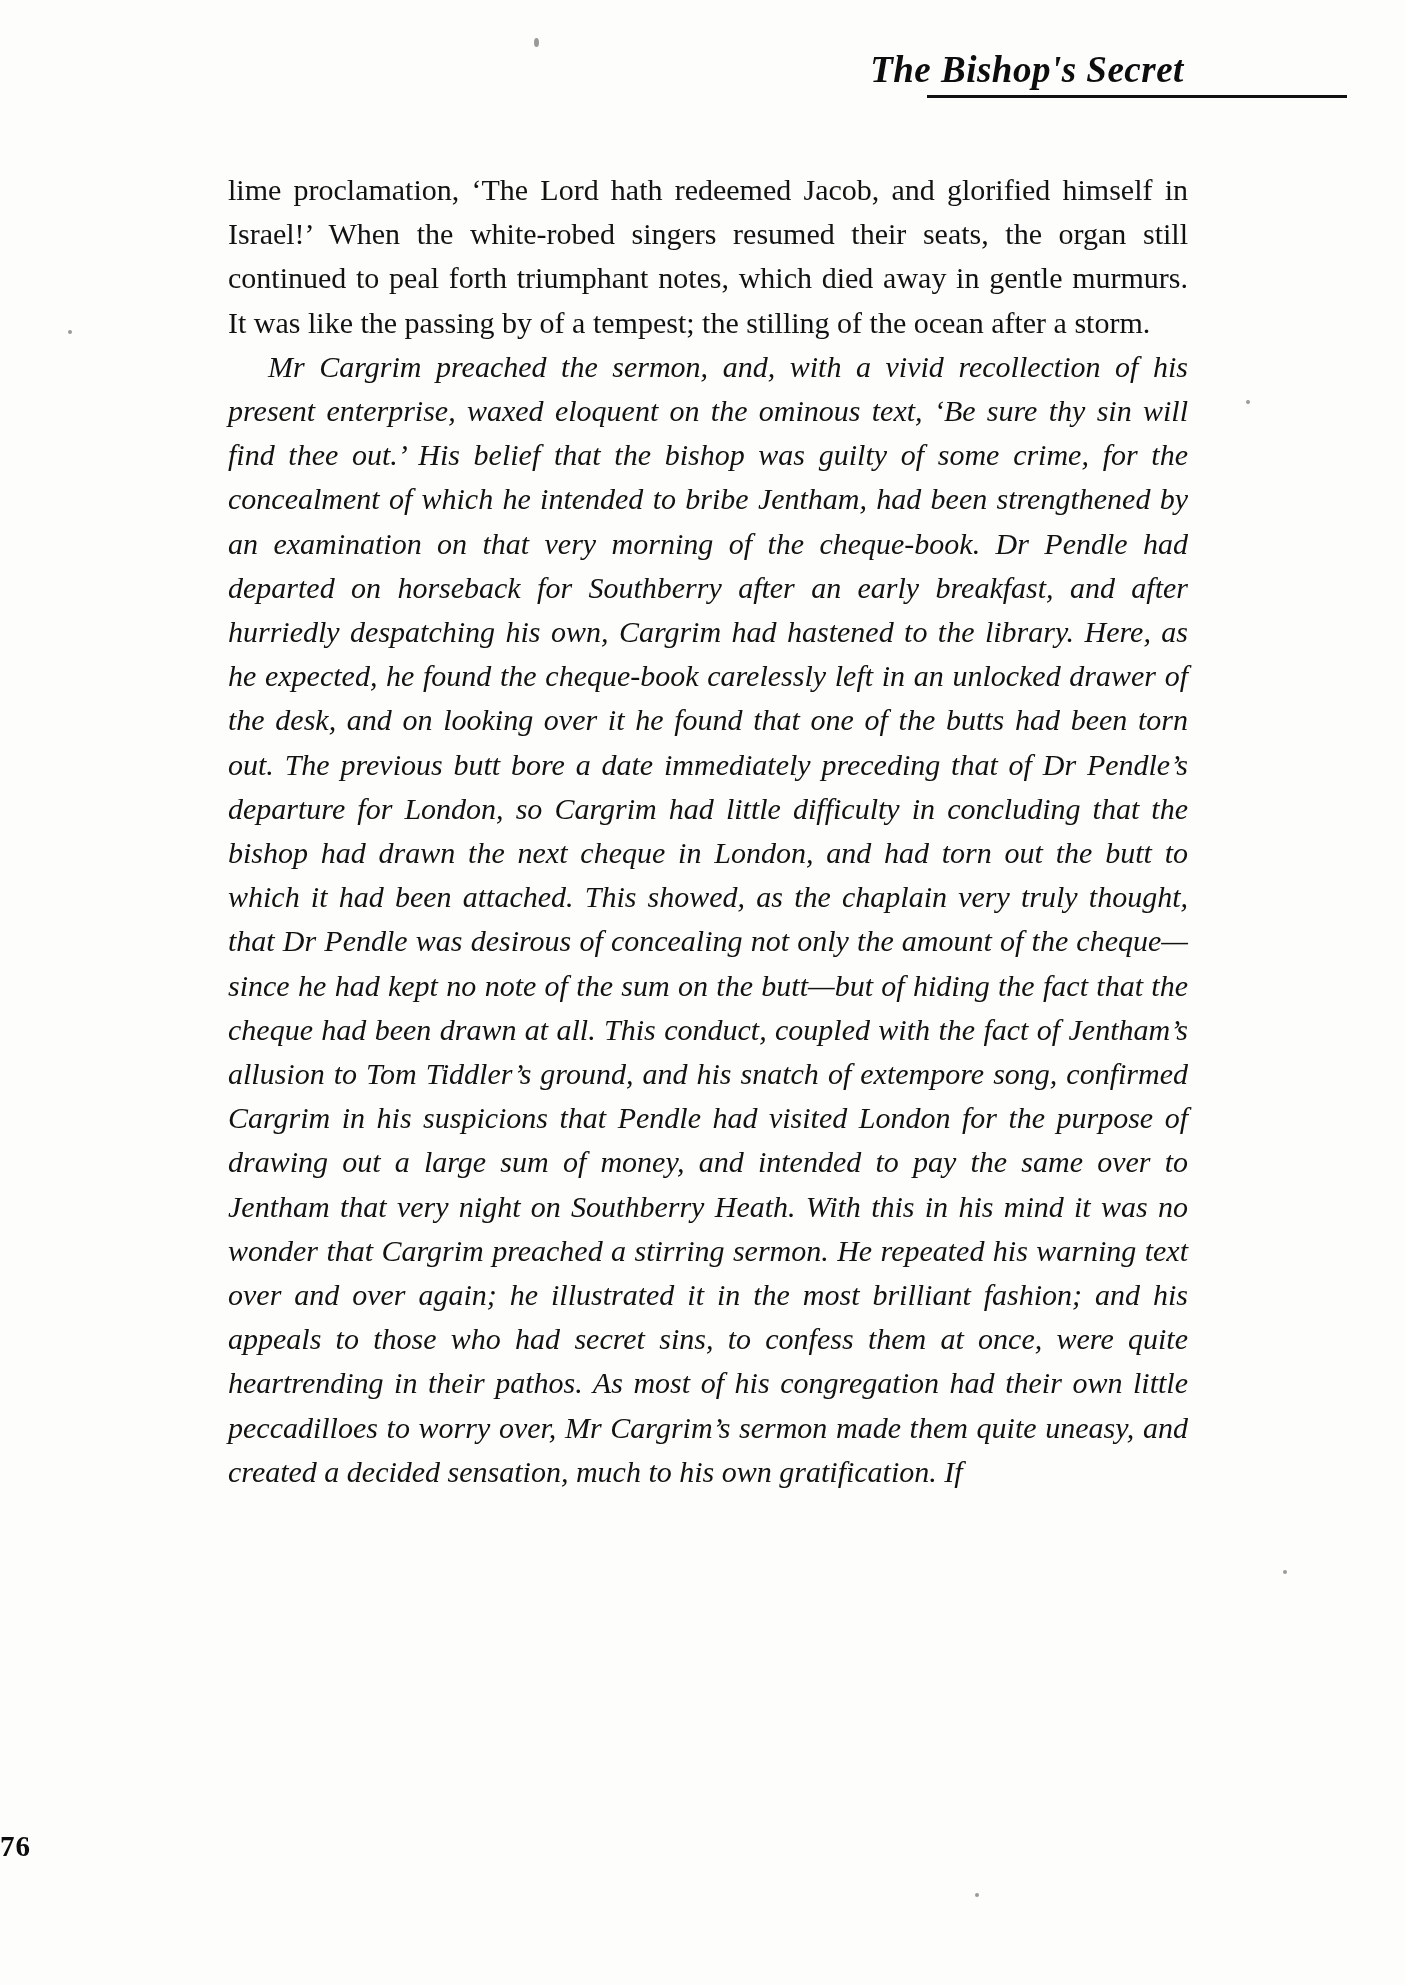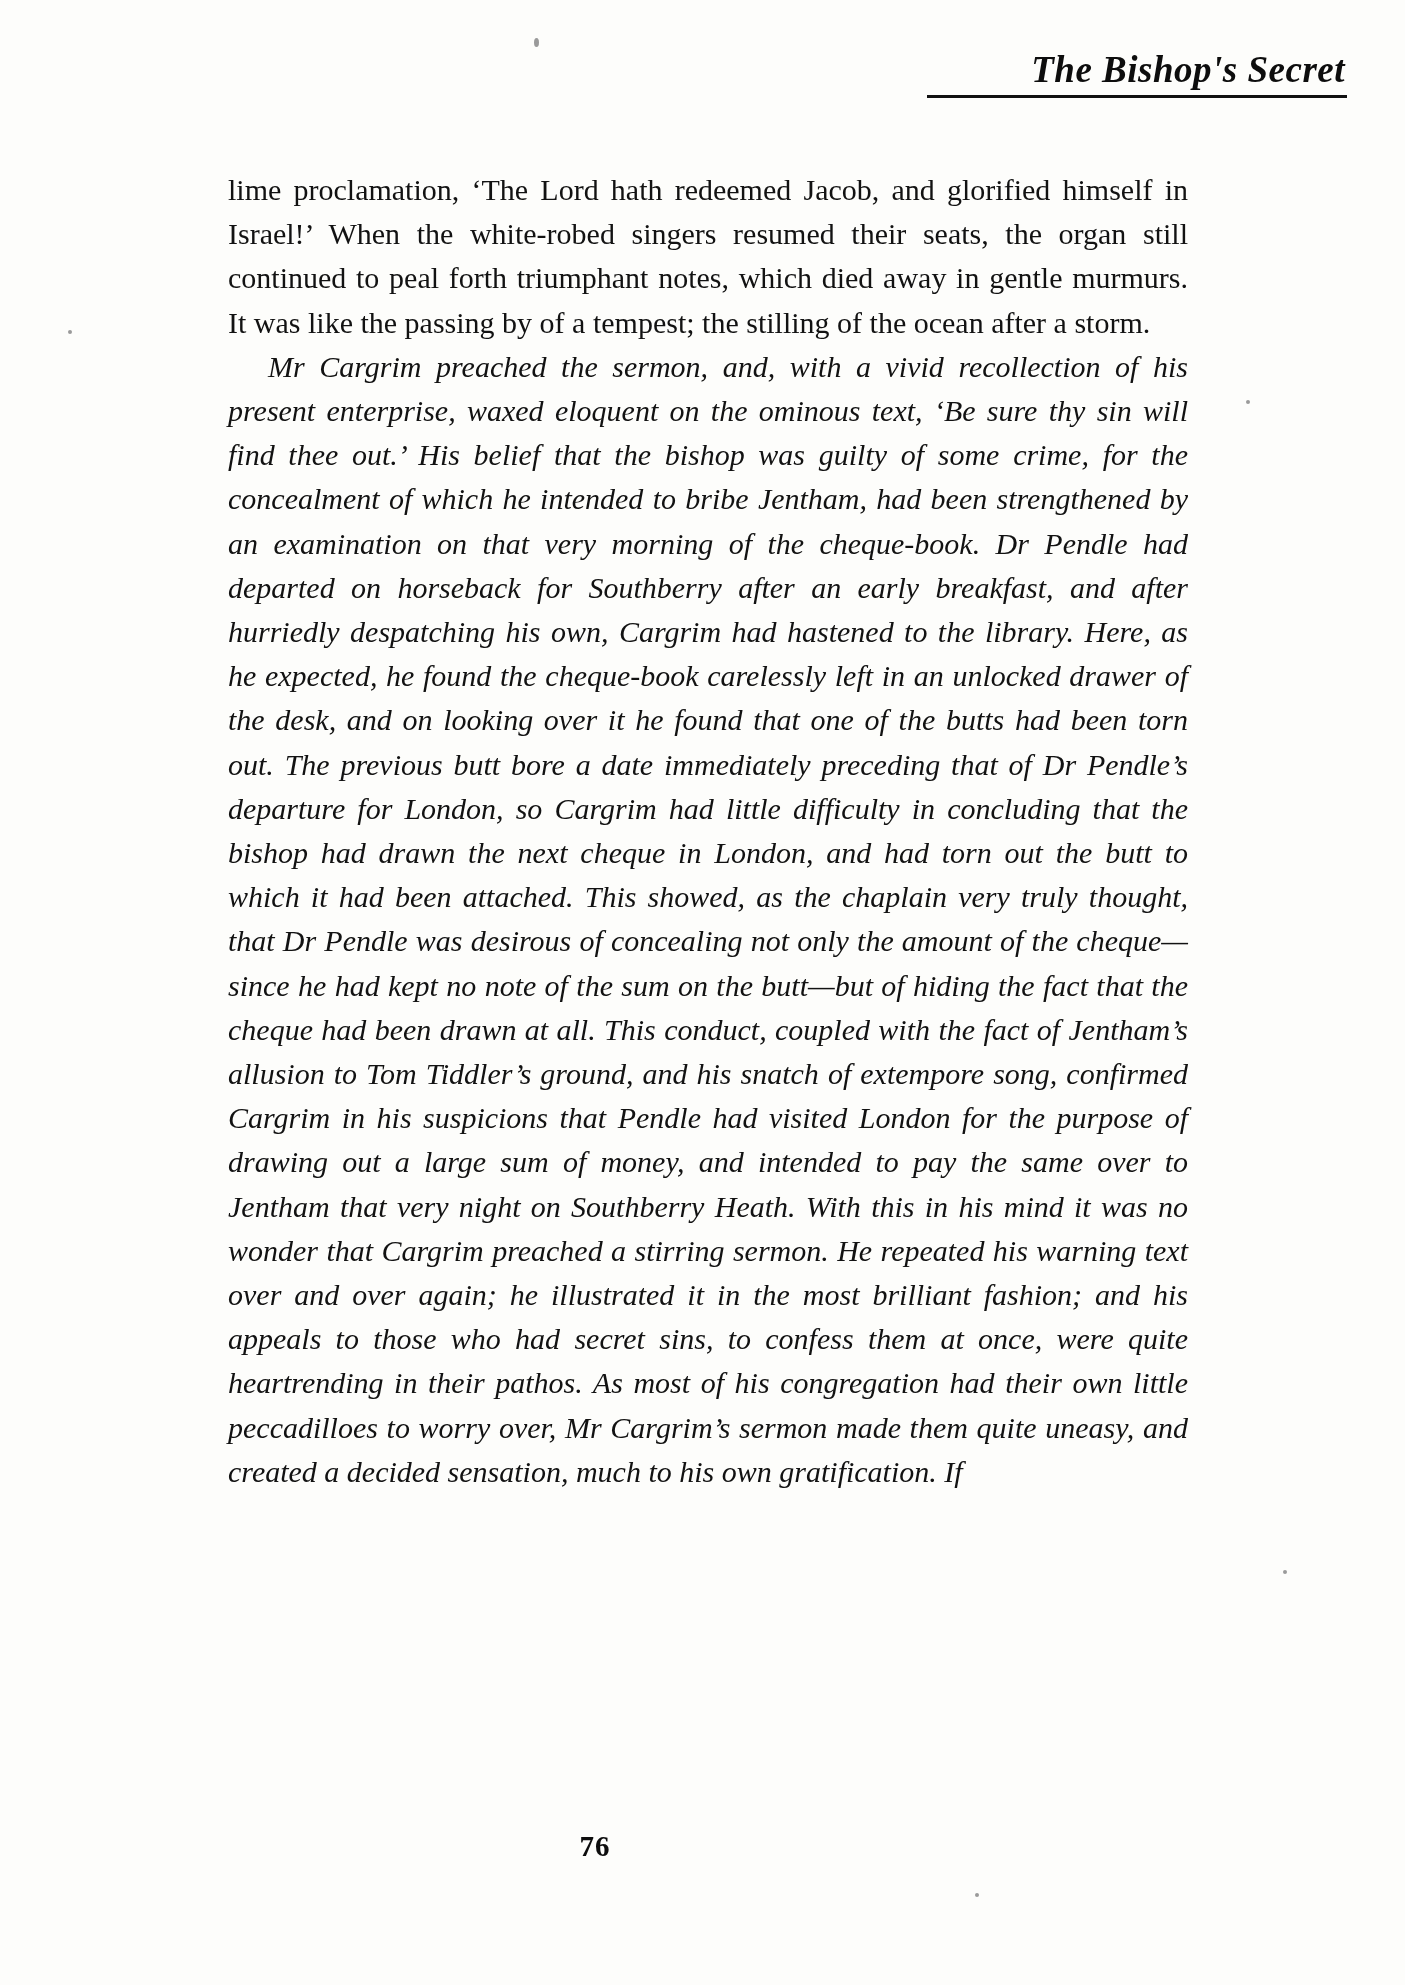--- a/index.html
+++ b/index.html
@@ -21,21 +21,21 @@
     width: 1405px;
     height: 1985px;
     background: #fdfdfb;
   }
   
   .running-head {
     position: absolute;
     top: 48px;
     right: 58px;
     width: 640px;
-    text-align: right;
+    text-align: center;
   }
   .running-head .title {
     font-family: "Liberation Serif", serif;
     font-style: italic;
     font-weight: bold;
     font-size: 37px;
     letter-spacing: 0.5px;
     color: #0d0d0d;
     display: inline-block;
     padding: 0 2px 6px 2px;
@@ -66,21 +66,21 @@
   .textblock p.indent {
     text-indent: 40px;
     font-style: italic;
   }
   
   .folio {
     position: absolute;
     top: 1830px;
     left: 0;
     width: 1190px;
-    text-align: center;
+    text-align: left;
     font-size: 29px;
     font-weight: bold;
     font-family: "Liberation Serif", serif;
     color: #0d0d0d;
     letter-spacing: 1px;
   }
   
   .speck {
     position: absolute;
     background: #9a9a9a;

